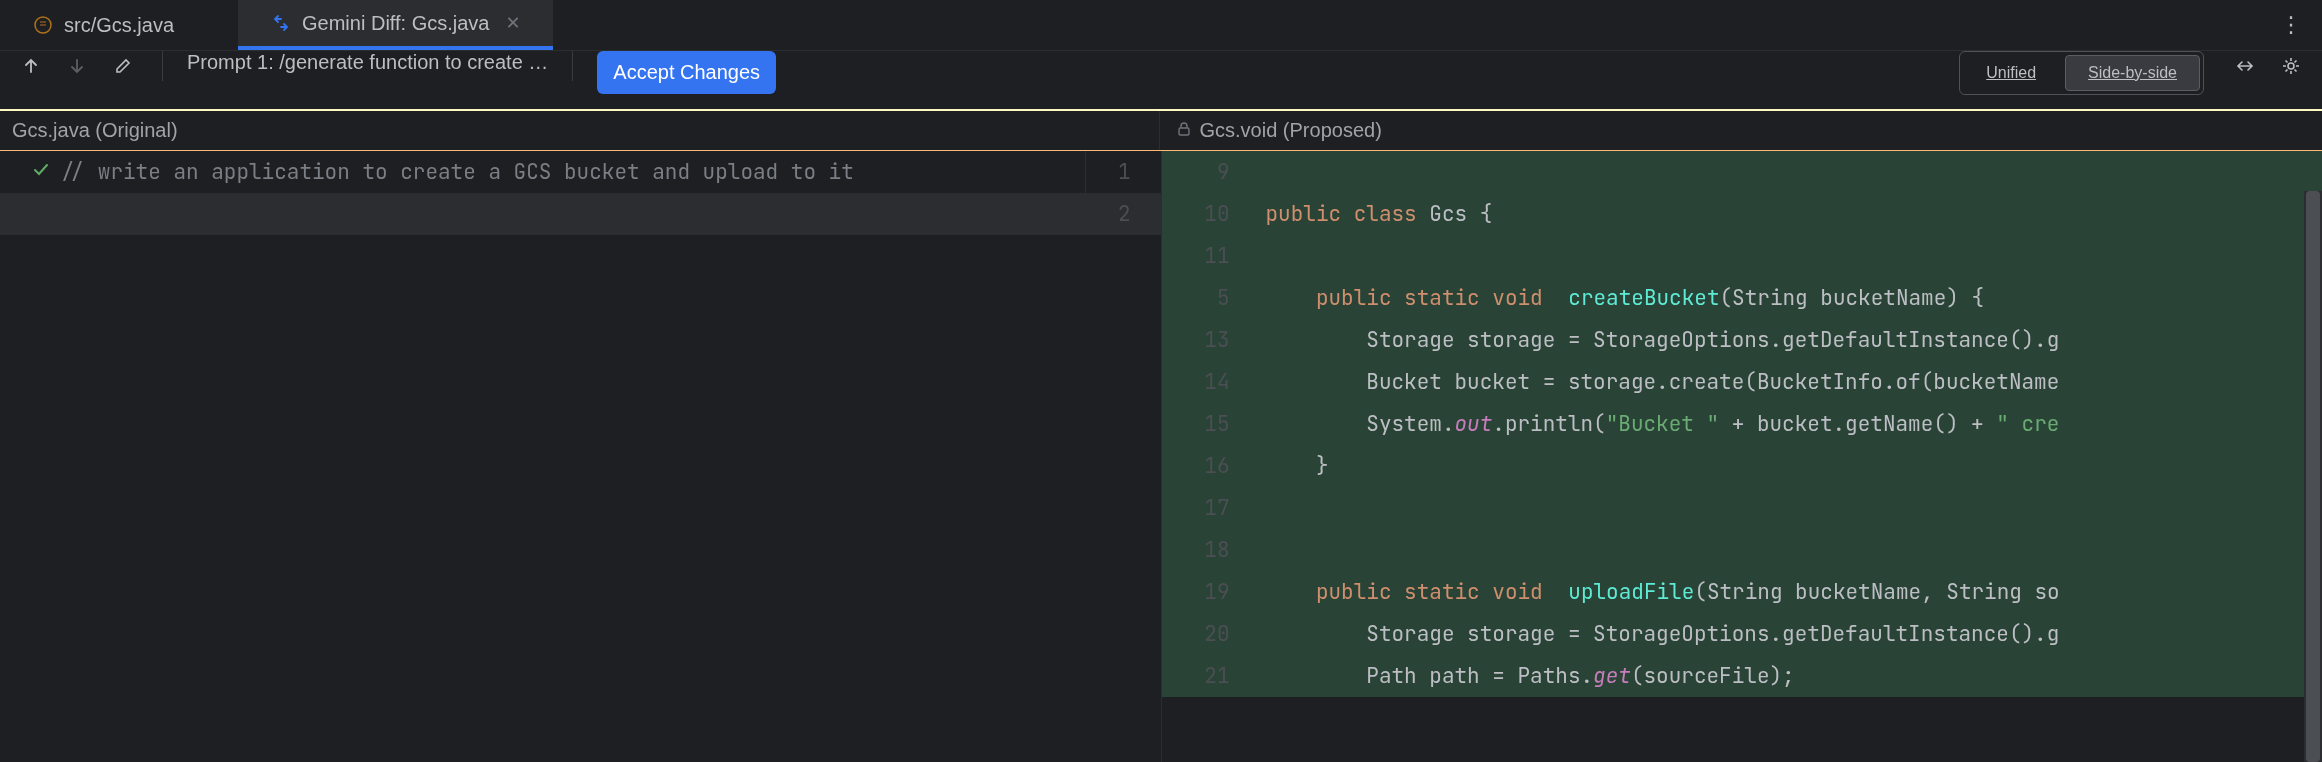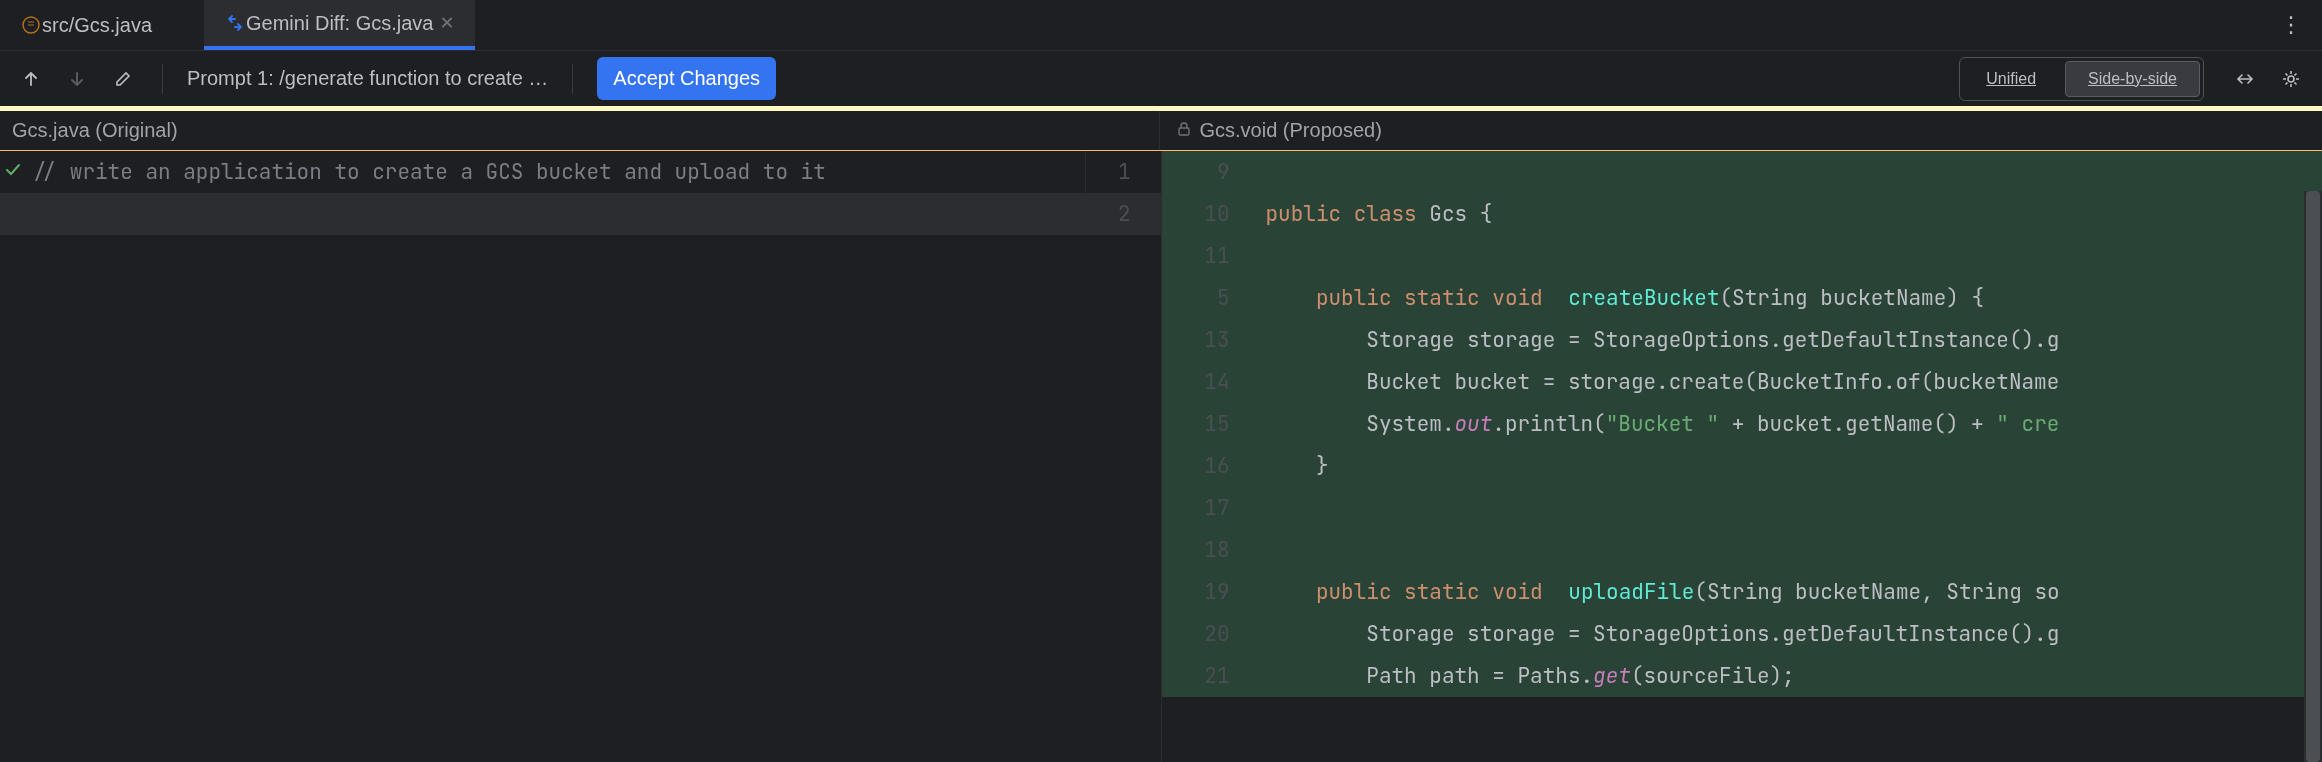--- a/index.html
+++ b/index.html
@@ -15,44 +15,44 @@
   .tab-bar {
     display: flex;
     align-items: center;
     height: 51px;
     background: #1e1f22;
     border-bottom: 1px solid #2b2d30;
   }
   .tab {
     display: flex;
     align-items: center;
-    gap: 0;
-    padding: 0 20px;
+    gap: 10px;
+    padding: 0 32px;
     height: 100%;
     color: #bcbec4;
     font-size: 20px;
     cursor: pointer;
   }
   .tab.active {
     border-bottom: 4px solid #3574f0;
     background: #2b2d30;
     margin-left: 32px;
   }
   .tab-icon { width: 22px; height: 22px; display:flex; align-items:center; justify-content:center;}
   .close-btn { color: #6f737a; font-size: 18px; margin-left:6px;}
   .tab-spacer { flex: 1; }
   .more-btn { padding: 0 20px; color: #bcbec4; font-size: 22px; cursor:pointer;}
   
   .toolbar {
     display: flex;
-    align-items: center;
+    align-items: flex-start;
     height: 60px;
     padding: 0 16px;
     background: #1e1f22;
-    border-bottom: 5px solid #fef9c3;
+    border-bottom: 2px solid #fef9c3;
     gap: 16px;
   }
   .toolbar-icon { width: 30px; height: 30px; display:flex; align-items:center; justify-content:center; color:#bcbec4; cursor:pointer;}
   .toolbar-sep { width:1px; height:30px; background:#393b40; margin:0 8px;}
   .prompt-label { color:#bcbec4; font-size:20px; flex-shrink:0;}
   .accept-btn {
     background:#3574f0;
     color:#fff;
     border:none;
     border-radius:6px;
@@ -71,21 +71,21 @@
   .pane-header.right{border-left:1px solid #2b2d30; padding-left:16px;}
   .lock-icon{margin-right:8px; color:#6f737a;}
   
   .diff-body{display:flex; height:calc(100% - 151px);}
   .pane-left{flex:1; position:relative; background:#1e1f22; border-right:1px solid #2b2d30;}
   .pane-right{flex:1; position:relative; background:#1e1f22;}
   
   .code-area{font-family:"JetBrains Mono","Menlo","Consolas",monospace; font-size:21px; line-height:42px;}
   
   .left-lines{position:absolute; left:0; right:0; top:0;}
-  .left-line{display:flex; align-items:flex-end; height:42px;}
+  .left-line{display:flex; align-items:flex-end; height:42px;padding-left:28px;}
   .left-gutter-area{width:26px; display:flex; align-items:center; justify-content:center;}
   .check-icon{color:#5fad65;}
   .left-code{flex:1; color:#7a7e85; white-space:pre; padding-left:6px;}
   .left-num{width:62px; text-align:right; padding-right:16px; color:#4b4e53; border-left:1px solid #2b2d30;}
   .left-edge{width:14px; background:#2b6e45;}
   .left-line.deleted{background:#2b2d30;}
   .left-line.deleted .left-edge{background:#393b40;}
   .del-marker{width:20px; height:3px; background:#6f737a; margin-left:6px;}
   
   .right-lines{position:absolute; left:0; right:0; top:0;}

